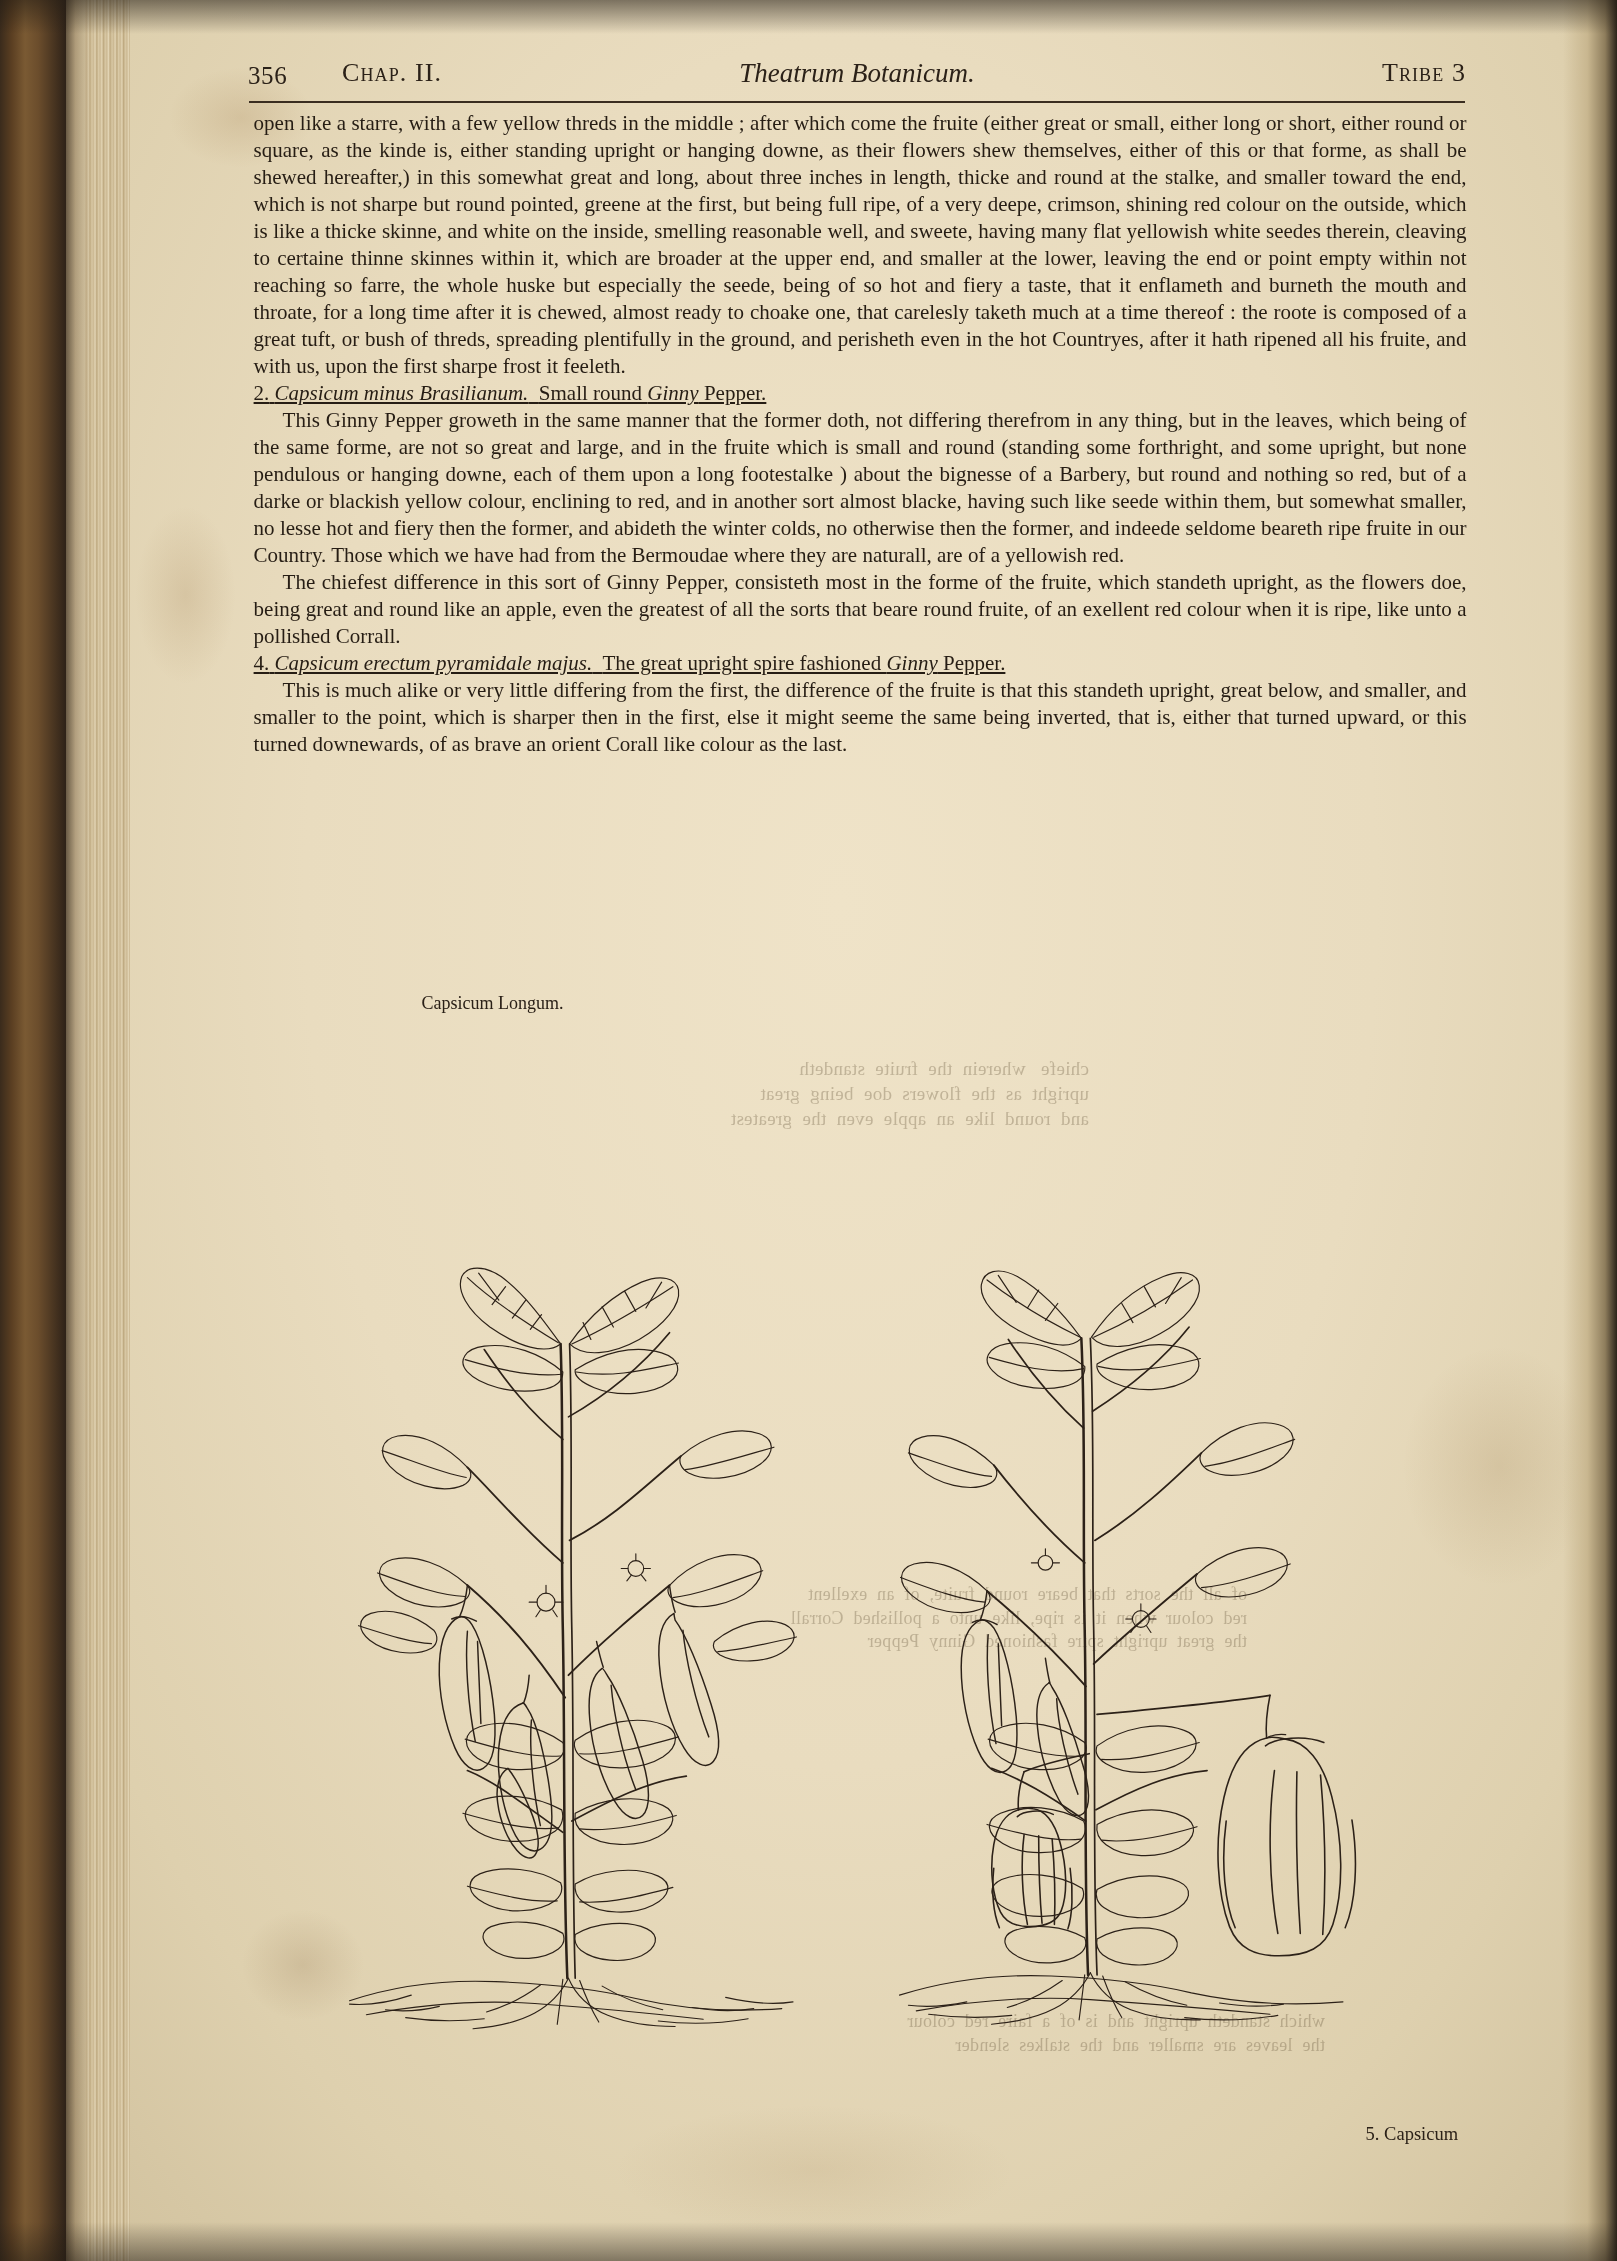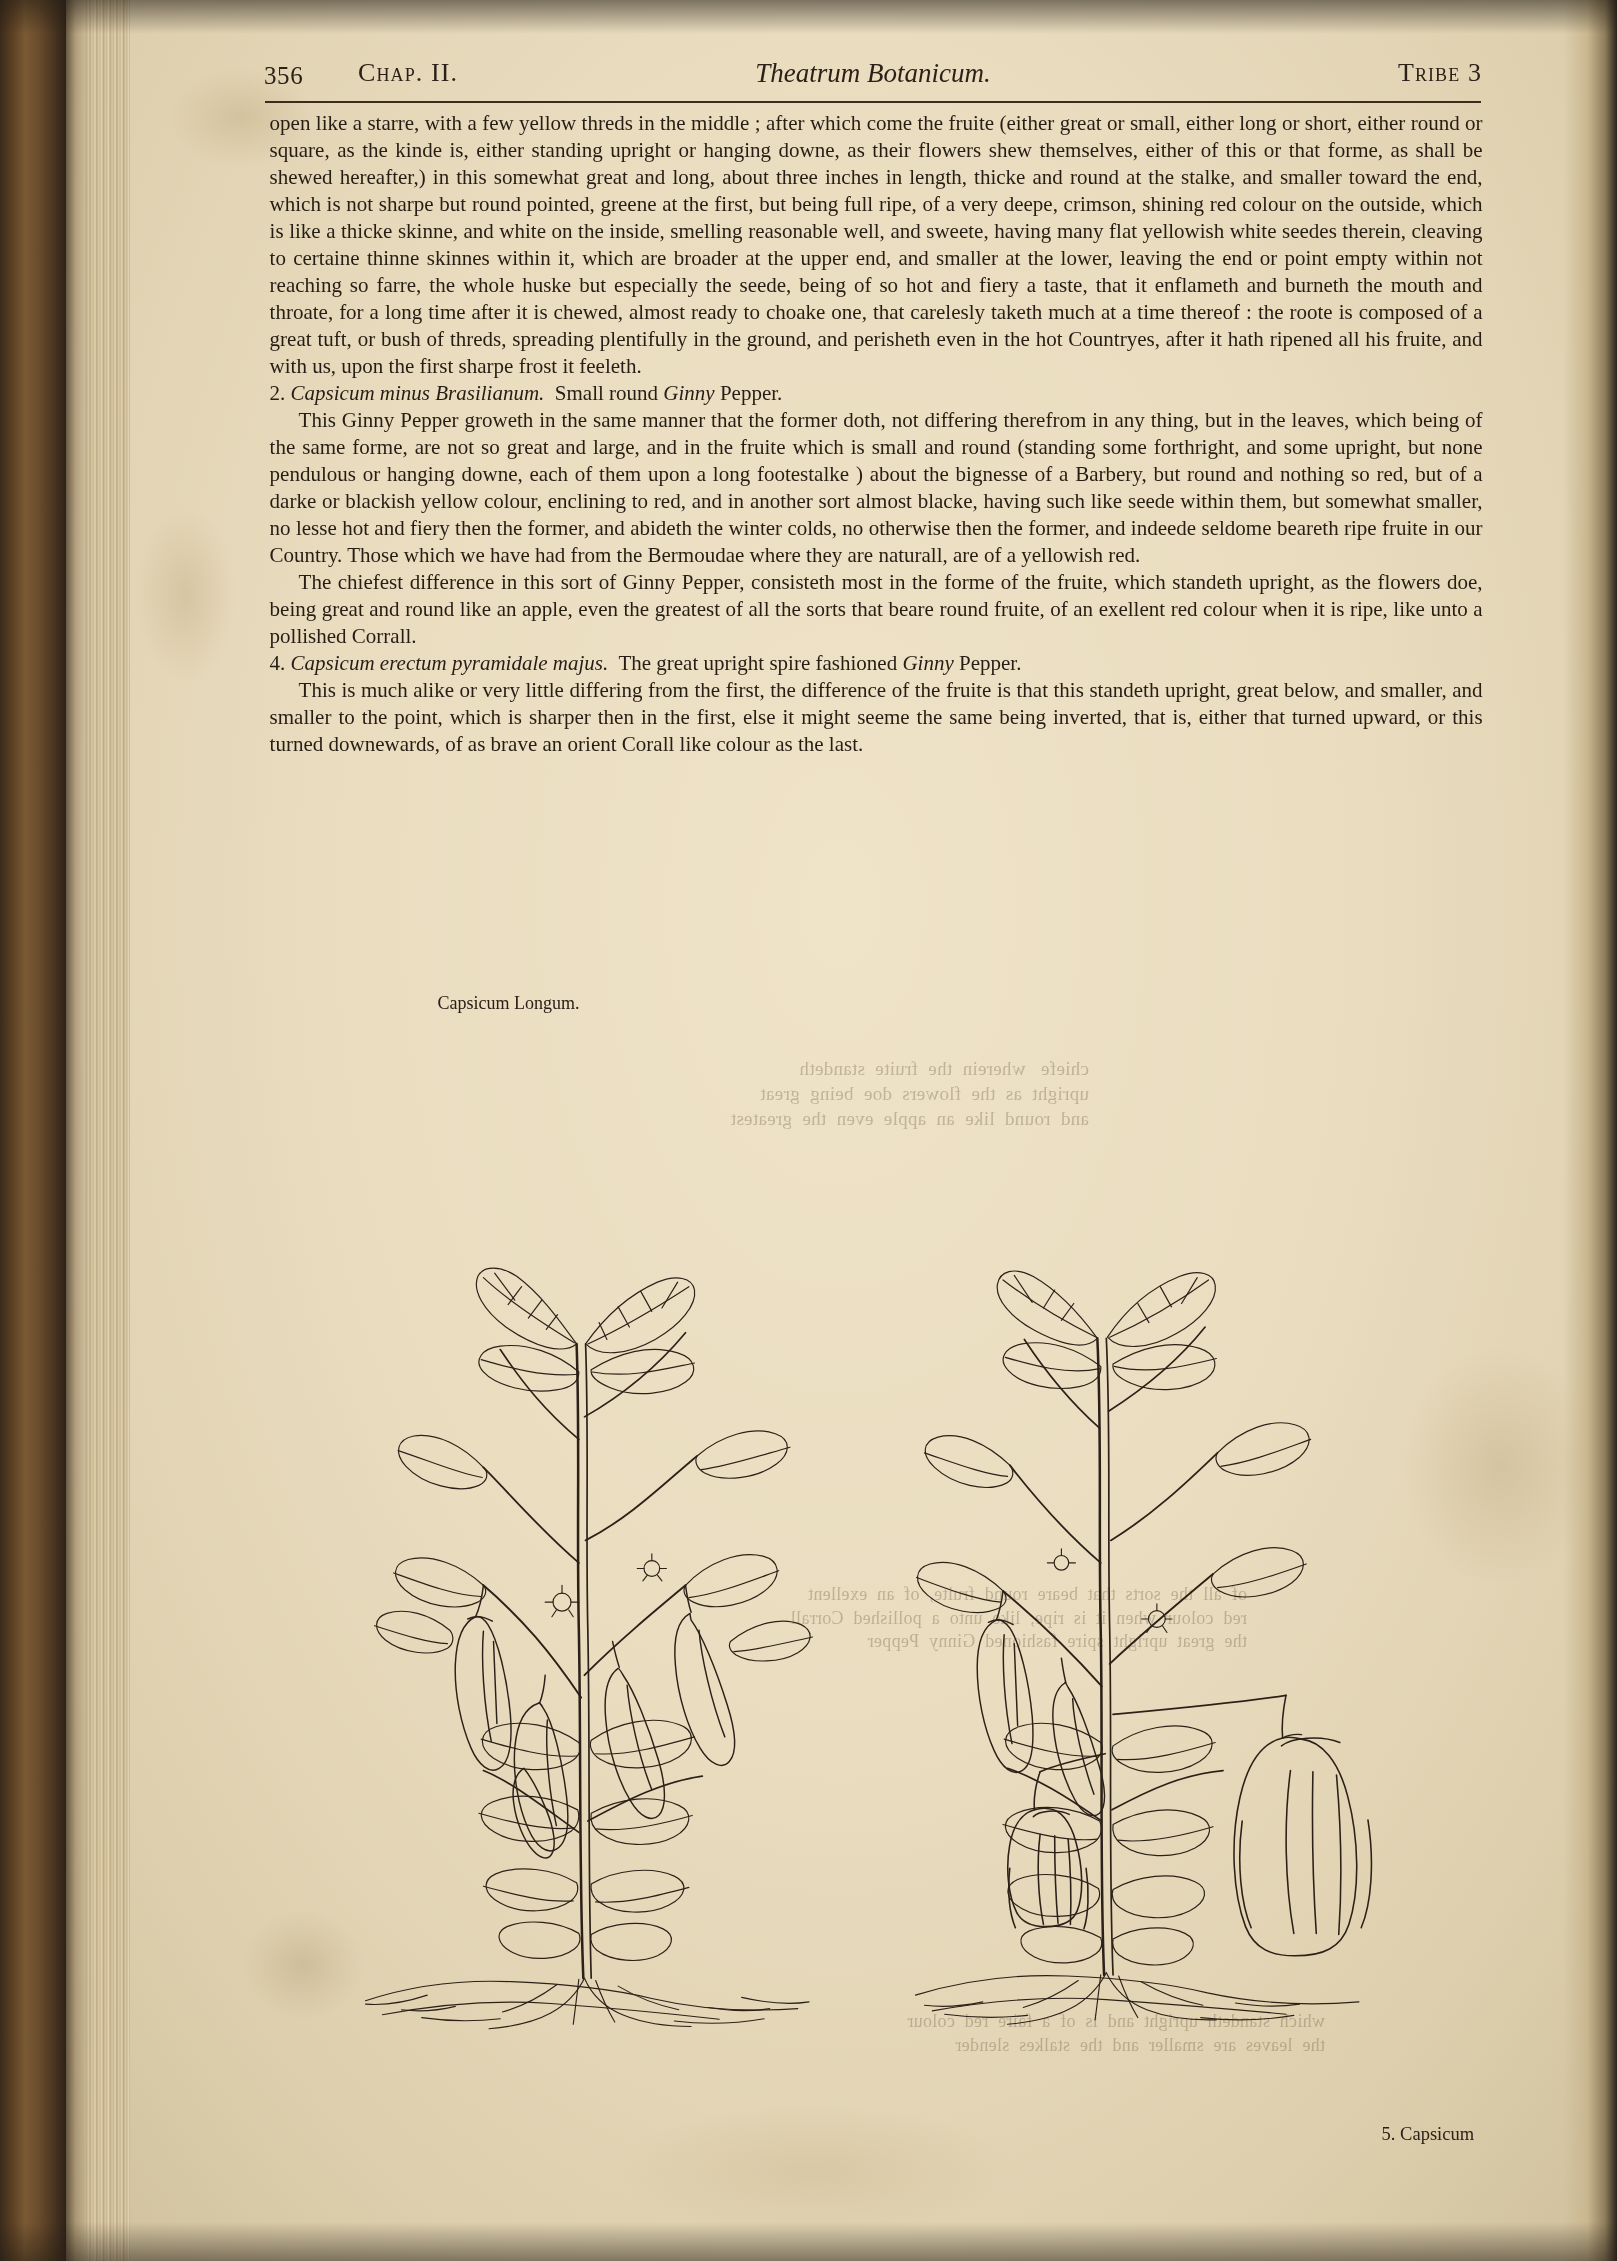--- a/index.html
+++ b/index.html
@@ -80,21 +80,21 @@
   .page {
     position: absolute;
     left: 130px;
     top: 0;
     width: 1437px;
     height: 2261px;
   }
 
   .content {
     position: absolute;
-    left: 134px;
+    left: 118px;
     top: 52px;
     width: 1218px;
     color: #2b2118;
   }
 
   
   .running-head {
     position: relative;
     height: 48px;
     font-size: 22.5px;
@@ -145,20 +145,21 @@
   .body p {
     margin: 0 0 0 0;
     text-align: justify;
     text-justify: inter-word;
   }
   .para-indent { text-indent: 29px; }
   .ctr {
     text-align: center;
     text-indent: 0;
     margin: 2.2px 0 0 0;
+    text-decoration: underline;
   }
   .it { font-style: italic; }
 
   
   .fig-captions {
     position: absolute;
     top: 941px;
     left: 5.6px;
     width: 1213px;
     height: 84px;

